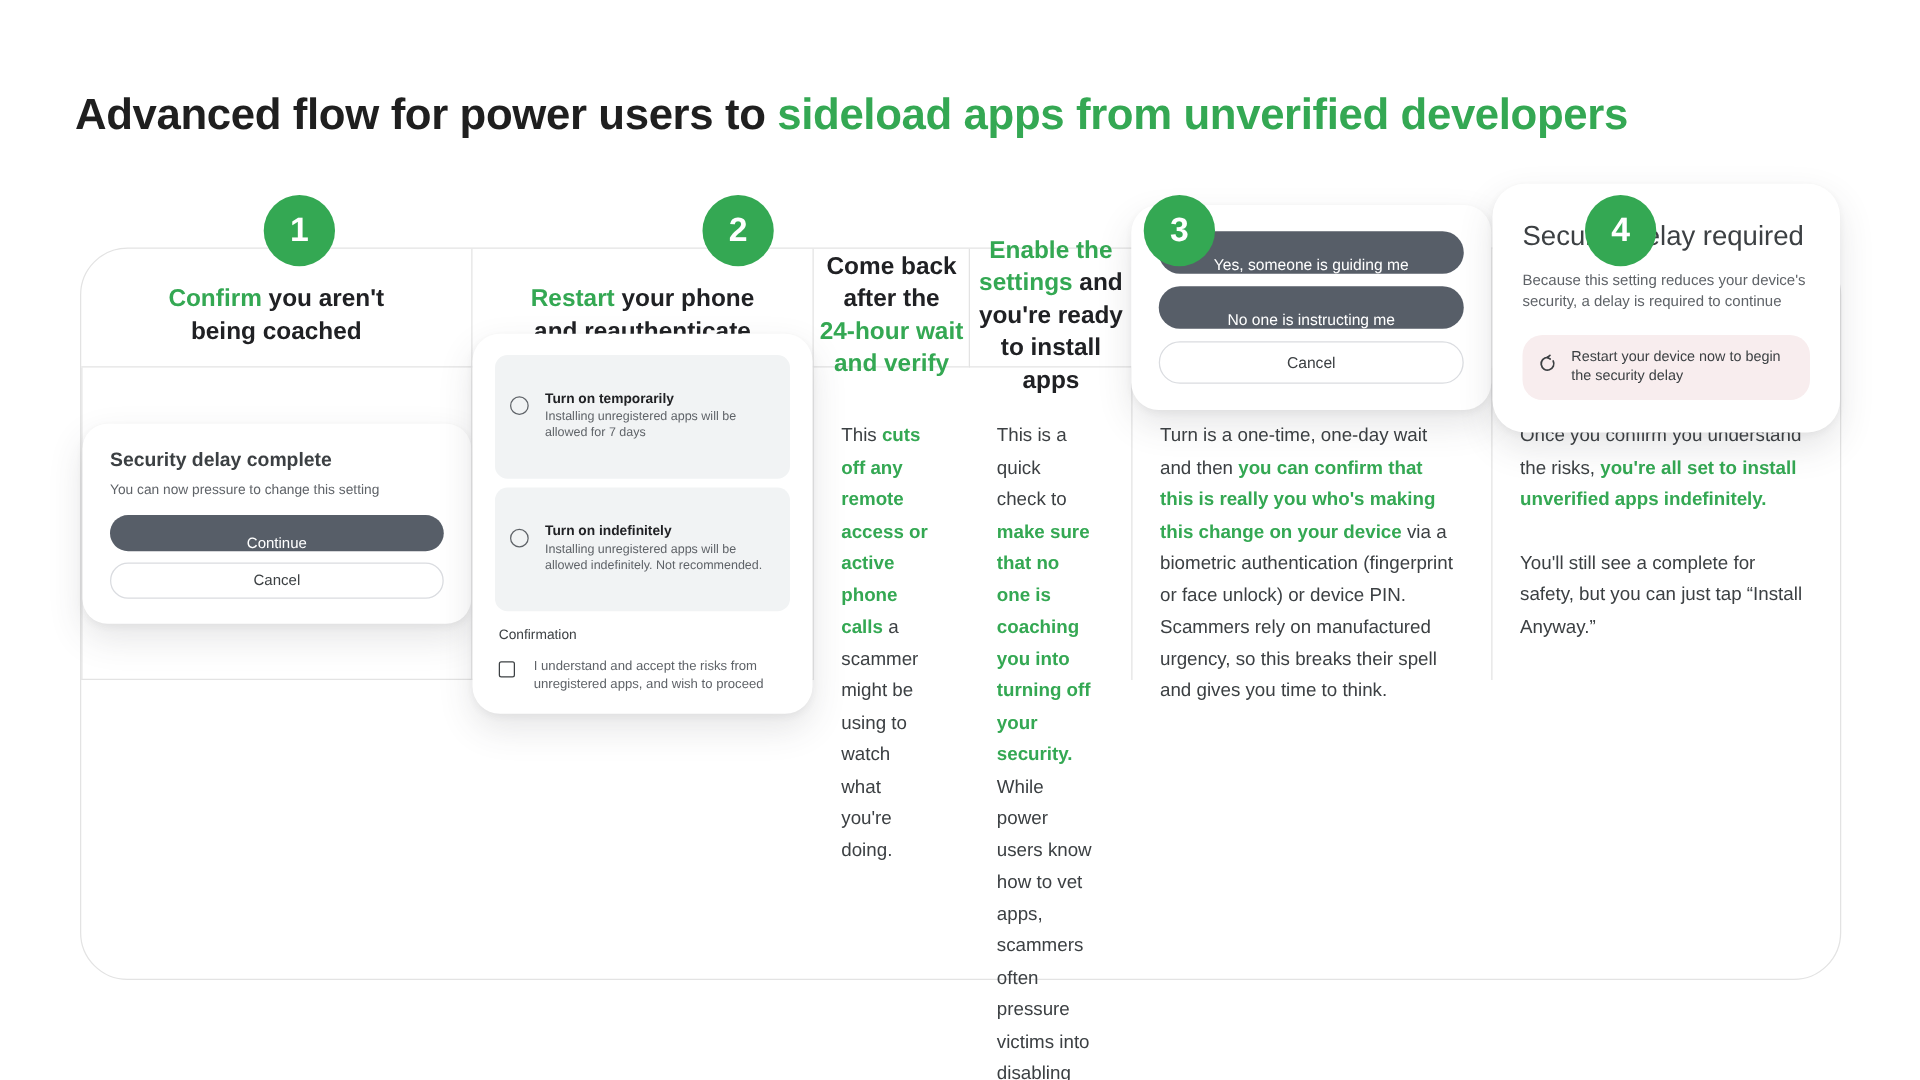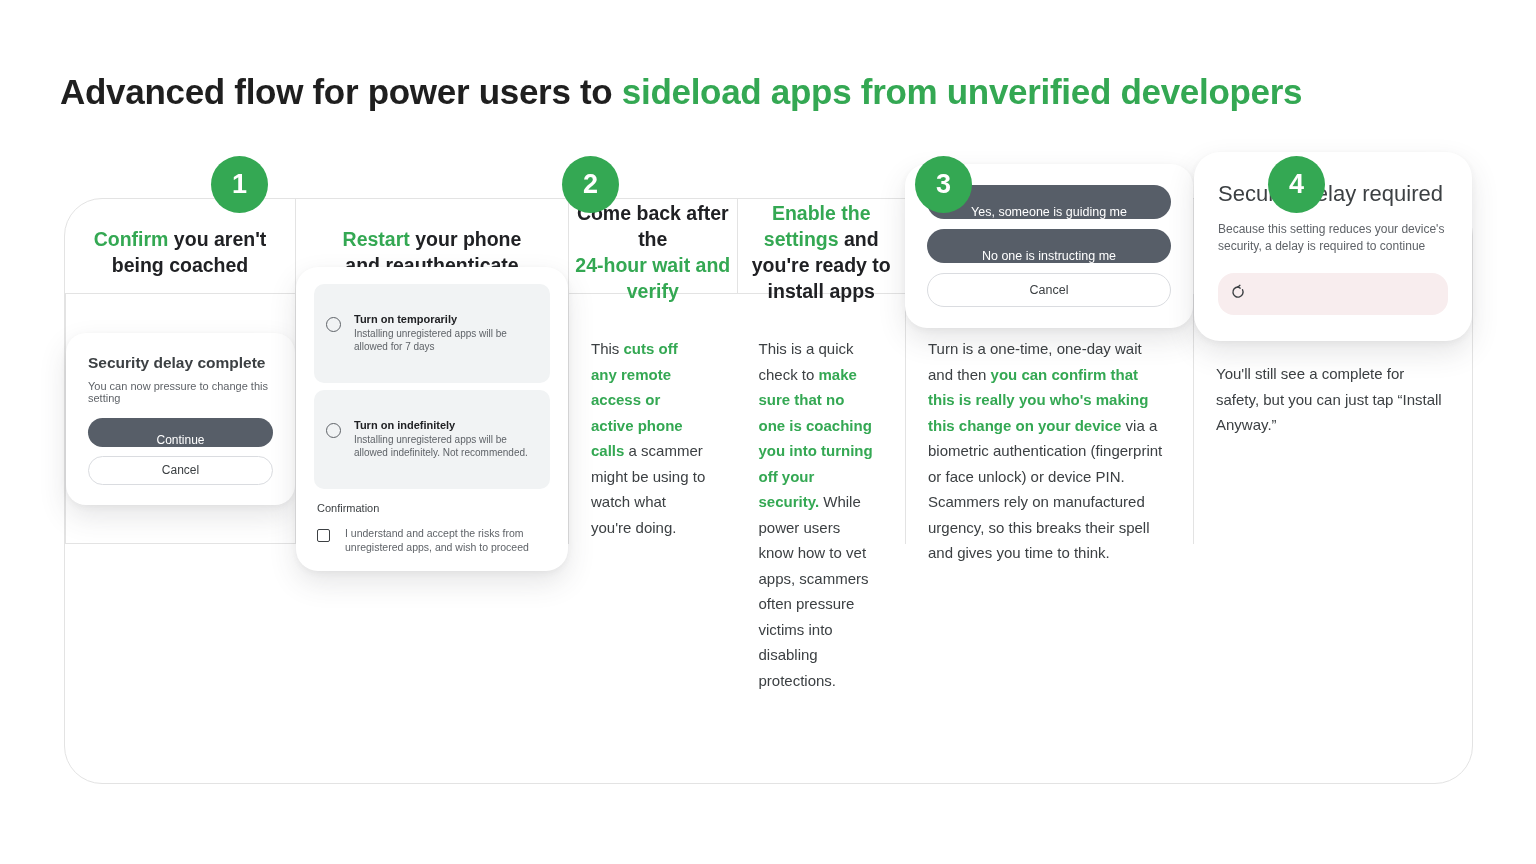--- a/index.html
+++ b/index.html
@@ -45,21 +45,21 @@
   
   .card2 { width:278px; padding:28px 24px 26px; border-radius:26px; }
   .card2 .big-title { font-size:22px; color:#3c4043; line-height:28px; }
   .card2 .body { margin-top:13px; font-size:12px; color:#5f6368; line-height:17.5px; }
   .restart-pill { margin-top:17px; background:#f8edee; border-radius:16px; padding:11px 12px;
                   display:flex; gap:11px; align-items:center; }
   .restart-pill .note { font-size:11.5px; color:#3c4043; line-height:15px; }
   .restart-pill svg { flex:none; }
 
   
-  .card3 { width:229px; padding:21px 22px 20px; border-radius:20px; }
+  .card3 { width:311px; padding:21px 22px 20px; border-radius:20px; }
   .card3 .ttl { font-size:15.5px; font-weight:700; color:#3c4043; }
   .card3 .body { margin-top:8px; font-size:11px; color:#5f6368; }
   .card3 .btn-dark { margin-top:14px; height:29px; font-size:12px; border-radius:15px; }
   .card3 .btn-outline { margin-top:9px; height:29px; font-size:12px; border-radius:15px; }
 
   
   .card4 { width:272px; padding:17px 18px 16px; }
   .option { background:#f1f3f4; border-radius:10px; padding:29px 12px; display:flex; gap:13px;
             margin-bottom:7px; }
   .radio { flex:none; width:15px; height:15px; border:1.7px solid #5f6368; border-radius:50%;
@@ -135,20 +135,21 @@
         <div class="big-title">Security delay required</div>
         <div class="body">Because this setting reduces your device's security, a delay is required to continue</div>
         <div class="restart-pill">
           <span>
             <svg width="16" height="16" viewBox="0 0 24 24" fill="none" stroke="#3c4043" stroke-width="2.1" stroke-linecap="round">
               <path d="M12 4.4 a 7.6 7.6 0 1 0 6.8 4.2"></path>
               <path d="M12 4.4 l 2.9 -2.4"></path>
               <path d="M12 4.4 l 3.2 1.9"></path>
             </svg>
           </span>
+          <span class="note">Restart your device now to begin the security delay</span>
         </div>
       </div>
     </div>
 
     <div class="cell bl bb mock-cell">
       <div class="card card3">
         <div class="ttl">Security delay complete</div>
         <div class="body">You can now pressure to change this setting</div>
         <div class="btn-dark">
             <span>Continue</span>
@@ -186,17 +187,18 @@
     <div class="cell bl desc-cell">
       <span>This </span><span class="em">cuts off any remote access or active phone calls</span><span> a scammer might be using to watch what you're doing.</span>
     </div>
     <div class="cell desc-cell">
       <span>This is a quick check to </span><span class="em">make sure that no one is coaching you into turning off your security.</span><span> While power users know how to vet apps, scammers often pressure victims into disabling protections.</span>
     </div>
     <div class="cell bl desc-cell">
       <span>Turn is a one-time, one-day wait and then </span><span class="em">you can confirm that this is really you who's making this change on your device</span><span> via a biometric authentication (fingerprint or face unlock) or device PIN. Scammers rely on manufactured urgency, so this breaks their spell and gives you time to think.</span>
     </div>
     <div class="cell bl desc-cell">
+      <div><span>Once you confirm you understand the risks, </span><span class="em">you're all set to install unverified apps indefinitely.</span></div>
       <div class="p2">You'll still see a complete for safety, but you can just tap “Install Anyway.”</div>
     </div>
 
   </div>
 </div>
 
 </body></html>

